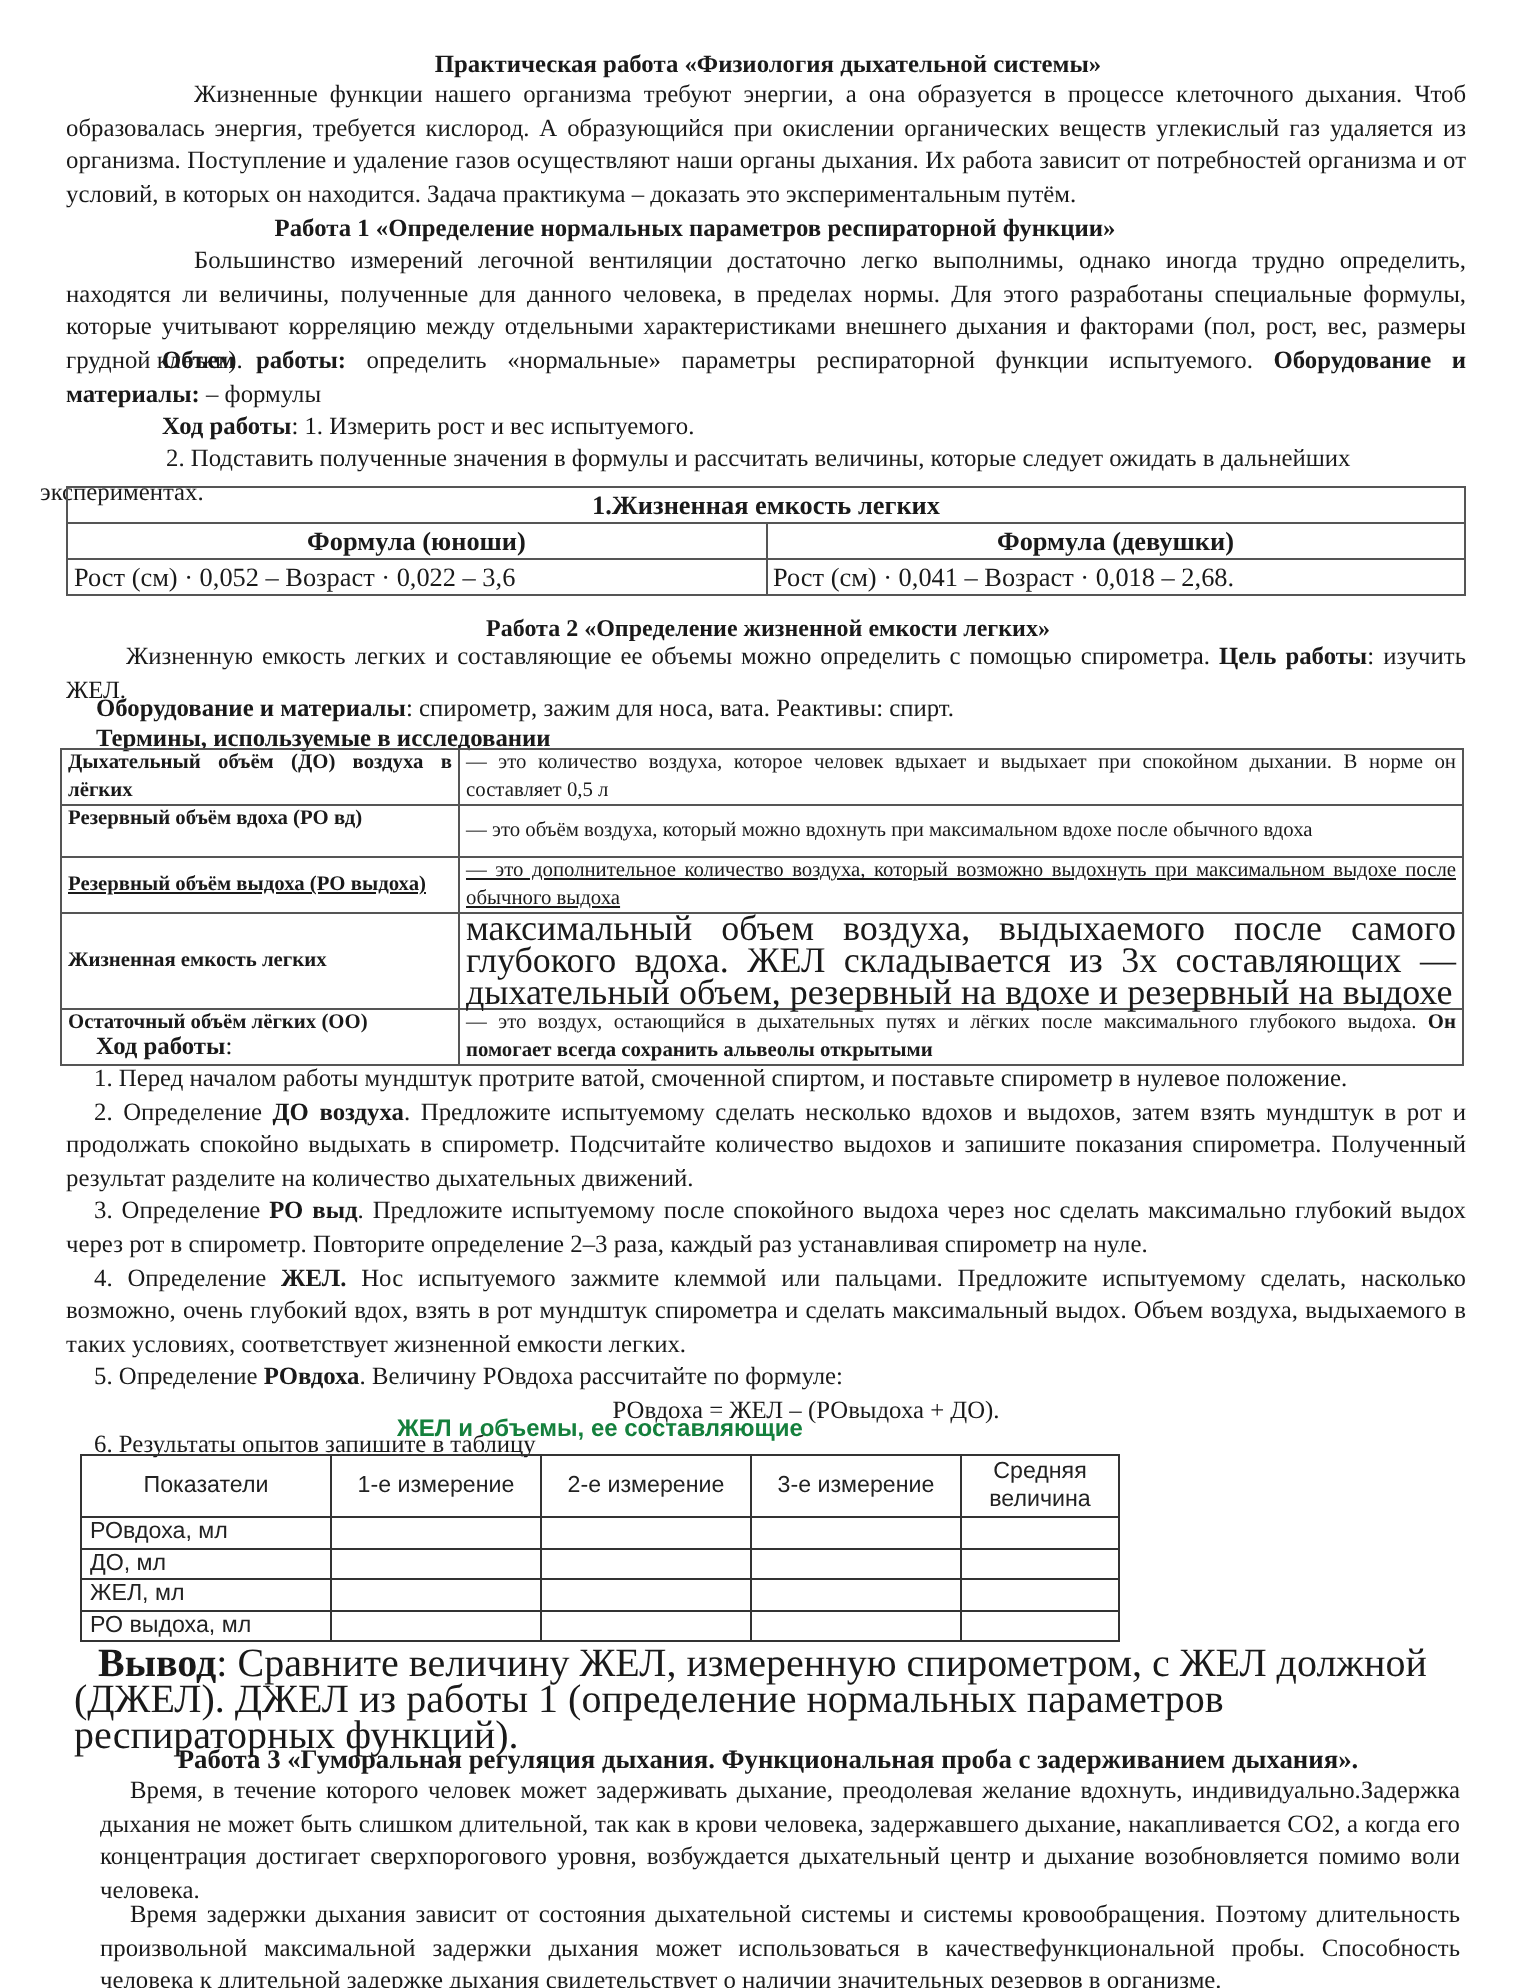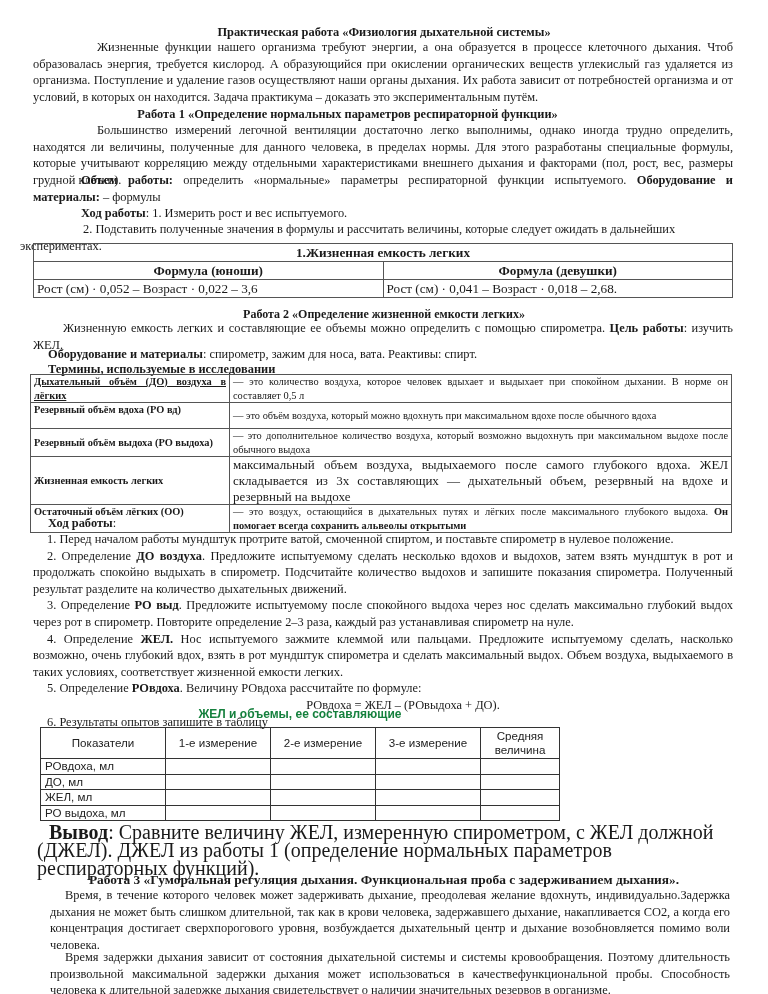--- a/index.html
+++ b/index.html
@@ -14,21 +14,21 @@
   .title { font-weight: bold; font-size: 12.4px; }
   p { margin: 0; }
 
   table.t1 { border-collapse: collapse; width: 100%; }
   table.t1 td { border: 1px solid #555; padding: 0 3px; font-size: 13.2px; line-height: 17px; }
   table.t1 .hdr { font-weight: bold; text-align: center; }
 
   table.terms { border-collapse: collapse; width: 100%; }
   table.terms td { border: 1px solid #555; padding: 0 3px; vertical-align: middle; font-size: 10.4px; line-height: 13.6px; }
   table.terms td.lab { font-weight: bold; width: 192px; }
-  table.terms td.big { font-size: 13px; line-height: 15.6px; }
+  table.terms td.big { font-size: 18px; line-height: 15.6px; }
 
   table.meas { border-collapse: collapse; width: 100%; font-family: "Liberation Sans", sans-serif; font-size: 11.6px; color: #222; }
   table.meas td { border: 1px solid #333; padding: 0 4px; height: 14.5px; line-height: 14px; }
   table.meas tr.h td { text-align: center; height: 30px; line-height: 14px; }
   .mtitle { font-family: "Liberation Sans", sans-serif; font-weight: bold; font-size: 12px; color: #15803d; }
 </style>
 </head>
 <body>
 
 <div class="abs center title" style="left:0; top:24px; width:768px;">Практическая работа «Физиология дыхательной системы»</div>
@@ -70,28 +70,28 @@
 </p>
 <p class="abs" style="left:48px; top:346px; width:690px;">
   <span class="bold">Оборудование и материалы</span><span>: спирометр, зажим для носа, вата. Реактивы: спирт.</span>
 </p>
 <p class="abs bold" style="left:48px; top:361px; width:690px;">Термины, используемые в исследовании</p>
 
 <div class="abs" style="left:30px; top:374px; width:702px;">
   <table class="terms">
     <tbody>
         <tr style="height:27px;">
-      <td class="lab just" style="text-align-last:justify;text-decoration:underline;"><span>Дыхательный объём (ДО) воздуха в лёгких</span></td>
+      <td class="lab just" style="text-align-last:justify;"><span>Дыхательный объём (ДО) воздуха в лёгких</span></td>
       <td class="just"> — это количество воздуха, которое человек вдыхает и выдыхает при спокойном дыхании. В норме он составляет 0,5 л</td>
     </tr>
     <tr style="height:26px;">
       <td class="lab" style="vertical-align:top;">Резервный объём вдоха (РО вд)</td>
       <td class="just"> — это объём воздуха, который можно вдохнуть при максимальном вдохе после обычного вдоха</td>
     </tr>
-    <tr style="height:26px;">
+    <tr style="height:26px;text-decoration:underline;">
       <td class="lab" style="width:160px;">Резервный объём выдоха (РО выдоха)</td>
       <td class="just">— это дополнительное количество воздуха, который возможно выдохнуть при максимальном выдохе после обычного выдоха</td>
     </tr>
     <tr style="height:46px;">
       <td class="lab">Жизненная емкость легких</td>
       <td class="just big">максимальный объем воздуха, выдыхаемого после самого глубокого вдоха. ЖЕЛ складывается из 3х составляющих — дыхательный объем, резервный на вдохе и резервный на выдохе</td>
     </tr>
     <tr style="height:26px;">
       <td class="lab" style="vertical-align:top;">Остаточный объём лёгких (ОО)</td>
       <td class="just"><span>— это воздух, остающийся в дыхательных путях и лёгких после максимального глубокого выдоха. </span><span class="bold">Он помогает всегда сохранить альвеолы открытыми</span></td>

